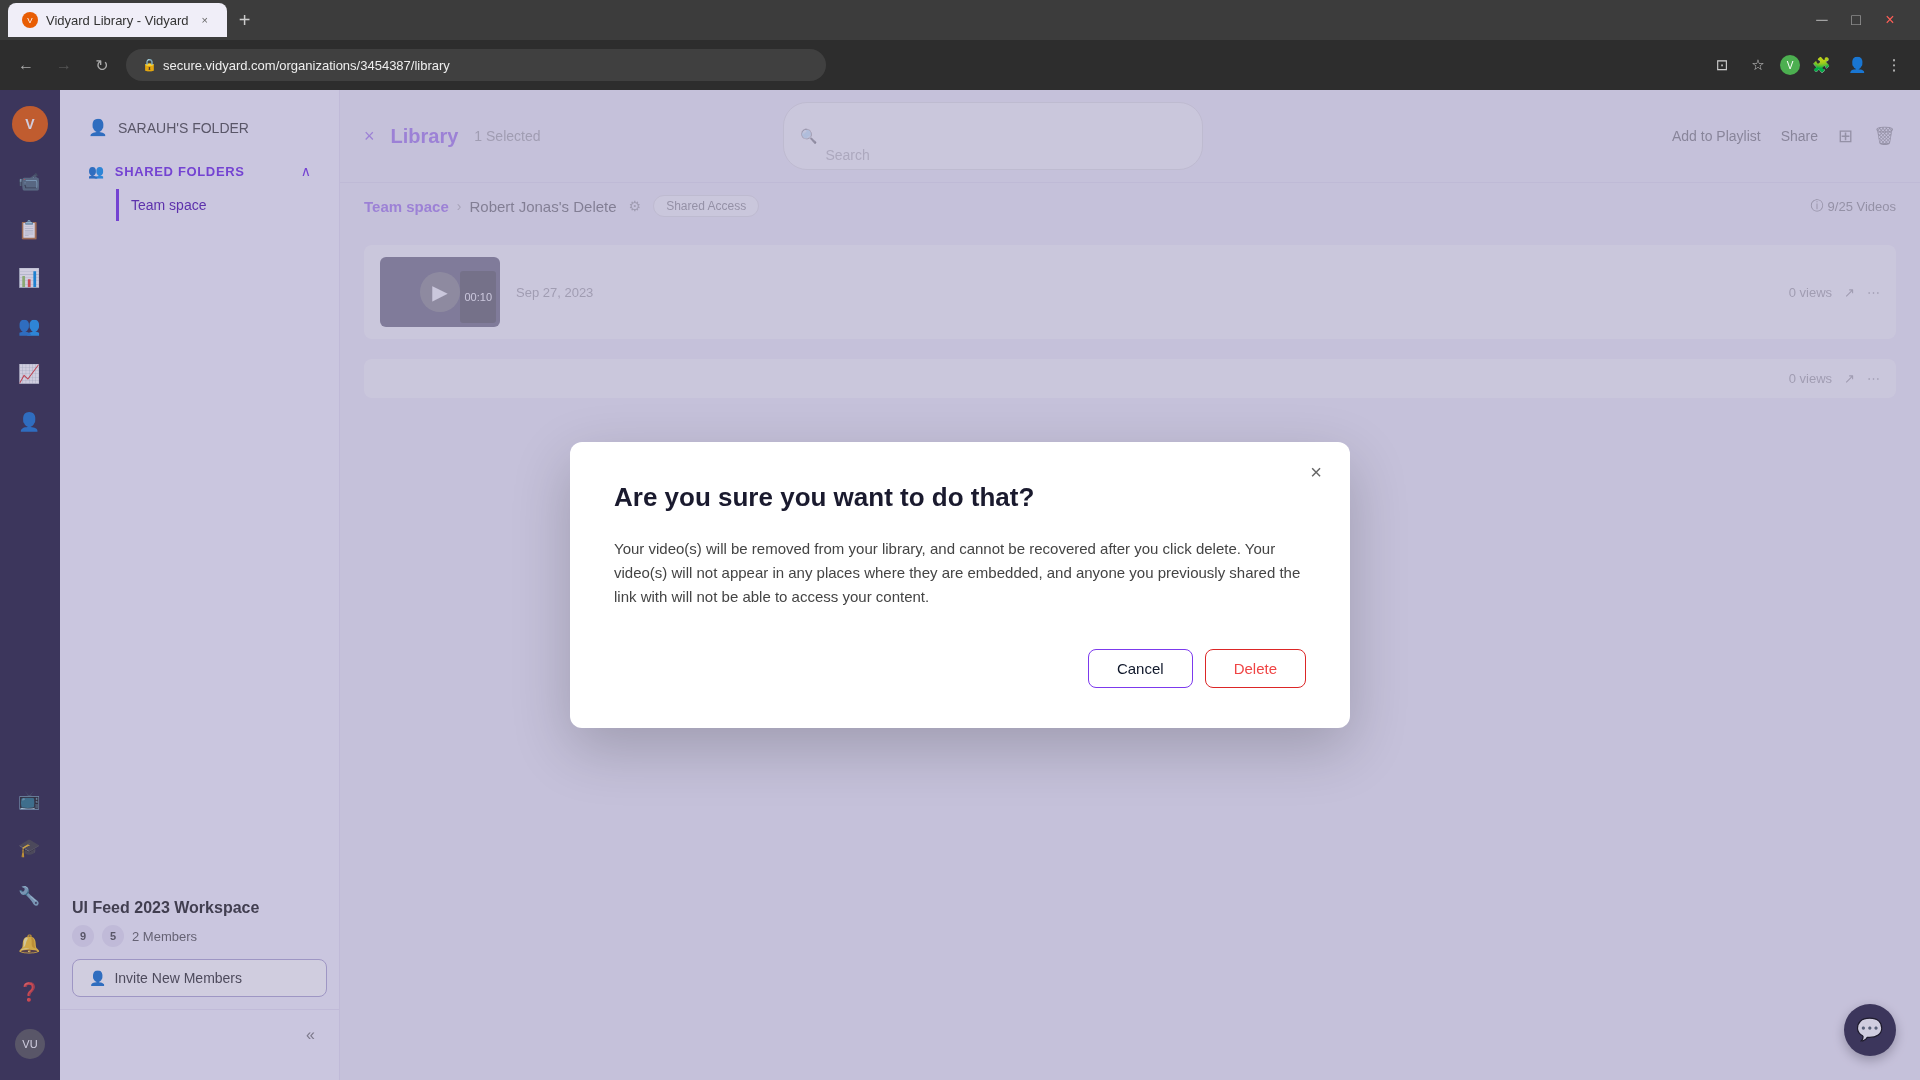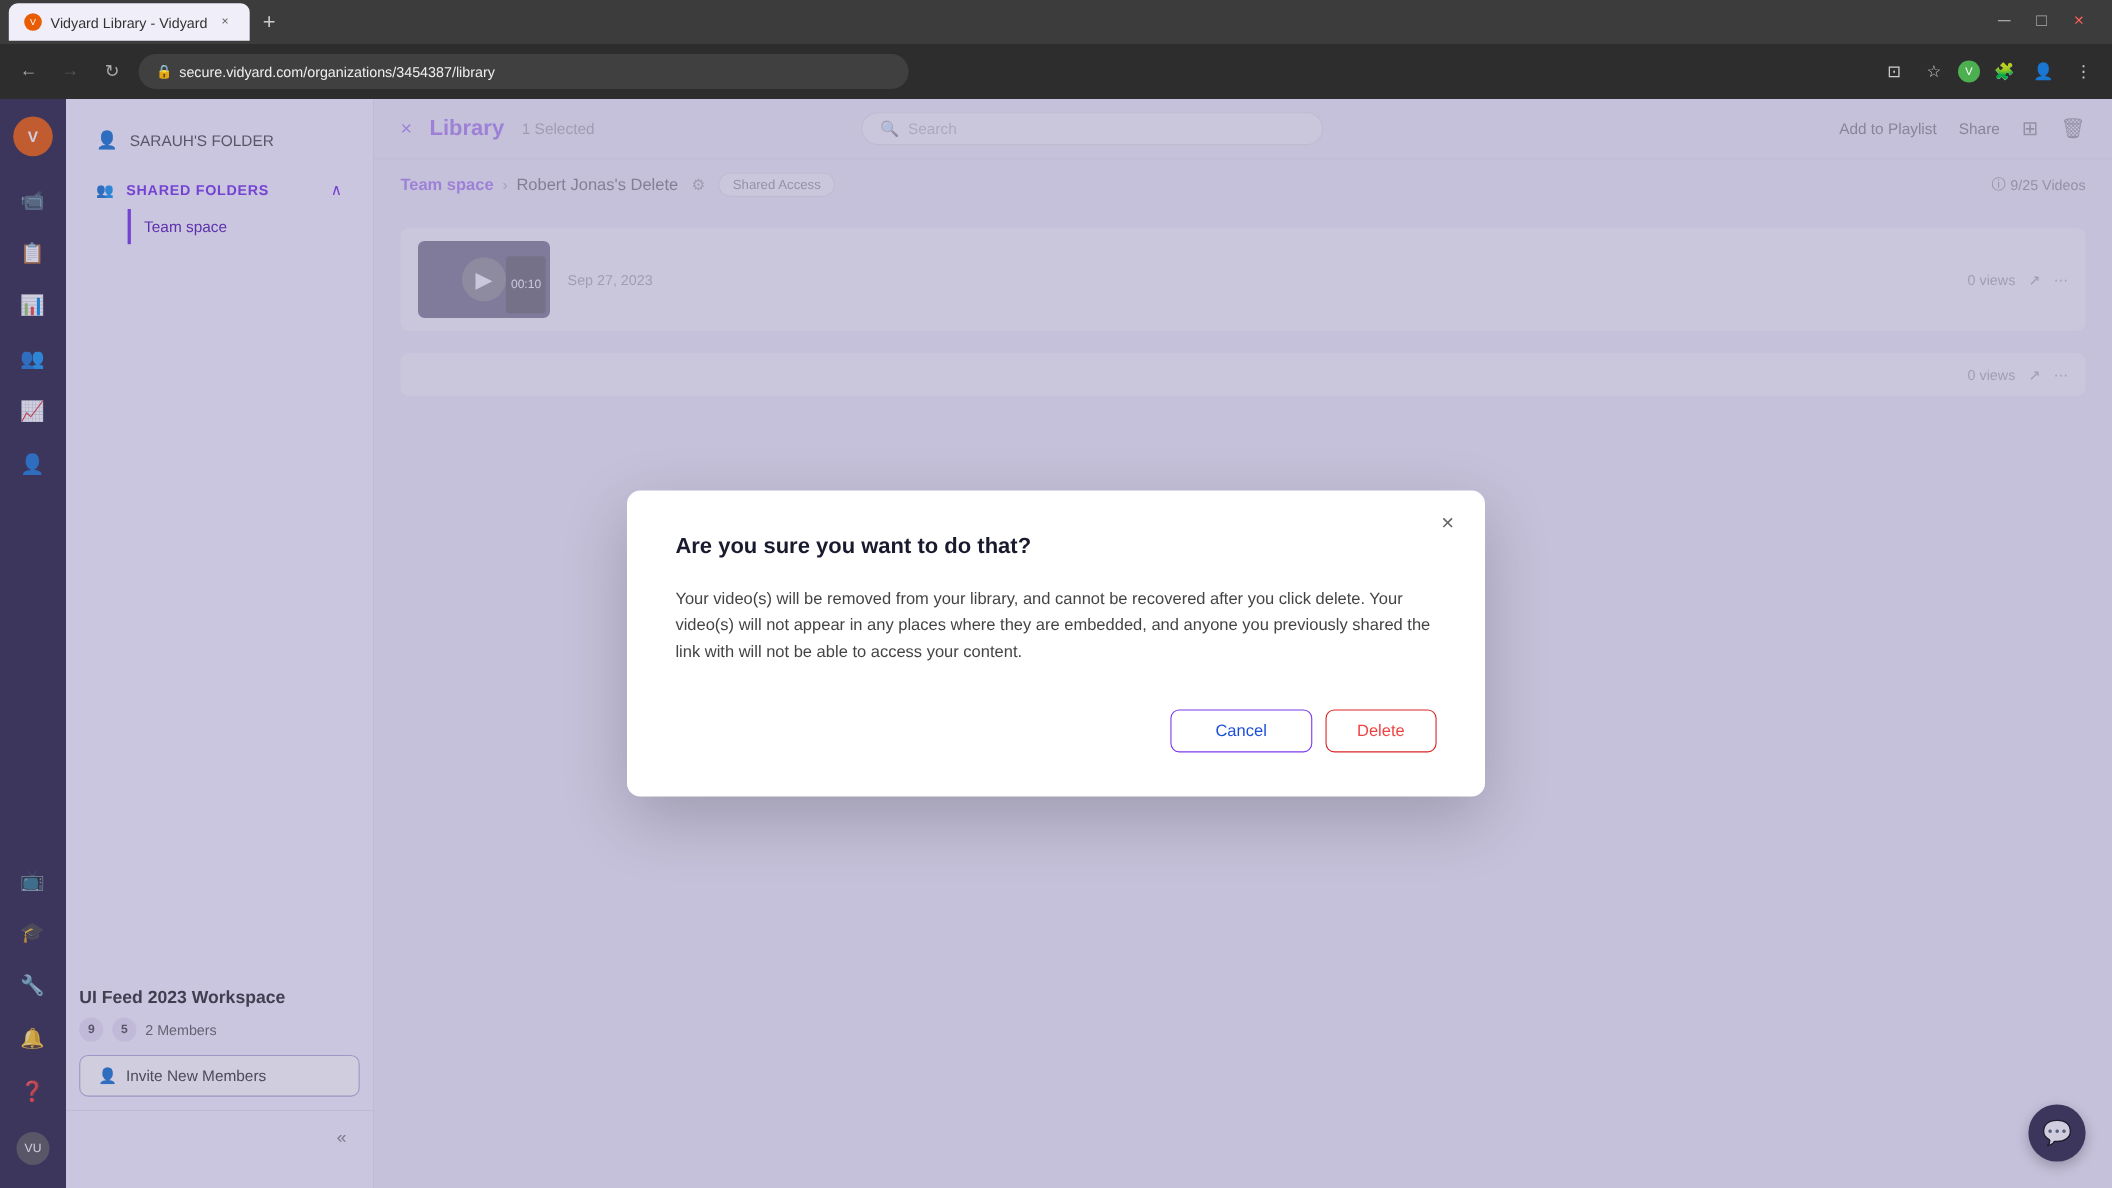--- a/index.html
+++ b/index.html
@@ -284,21 +284,21 @@
       margin: 0 auto;
       background: white;
       border: 1px solid #ddd;
       border-radius: 24px;
       display: flex;
       align-items: center;
       padding: 6px 16px;
       gap: 8px;
     }
     .search-icon { color: #888; font-size: 14px; }
-    .search-placeholder { color: #aaa; font-size: 14px; }
+    .search-placeholder { color: #aaa; font-size: 14px; margin-top: 38px; }
     .top-bar-actions {
       display: flex;
       align-items: center;
       gap: 20px;
       margin-left: auto;
     }
     .action-btn {
       color: #444;
       font-size: 14px;
       cursor: pointer;
@@ -398,21 +398,21 @@
     .modal {
       background: white;
       border-radius: 12px;
       padding: 40px 44px;
       max-width: 780px;
       width: 780px;
       position: relative;
       box-shadow: 0 20px 60px rgba(0,0,0,0.2);
     }
     .modal-title {
-      font-size: 20px;
+      font-size: 26px;
       font-weight: 600;
       color: #1a1a2e;
       margin-bottom: 24px;
     }
     .modal-body {
       font-size: 15px;
       color: #444;
       line-height: 1.6;
       margin-bottom: 40px;
     }
@@ -426,23 +426,23 @@
       display: flex; align-items: center; justify-content: center;
     }
     .modal-actions {
       display: flex;
       justify-content: flex-end;
       gap: 12px;
     }
     .btn-cancel {
       border: 1.5px solid #7c3aed;
       background: white;
-      color: #1d4ed8;
+      color: #0f172a;
       border-radius: 8px;
-      padding: 10px 40px;
+      padding: 10px 28px;
       font-size: 15px;
       cursor: pointer;
       font-weight: 500;
     }
     .btn-delete {
       border: 1.5px solid #dc2626;
       background: white;
       color: #ef4444;
       border-radius: 8px;
       padding: 10px 28px;

